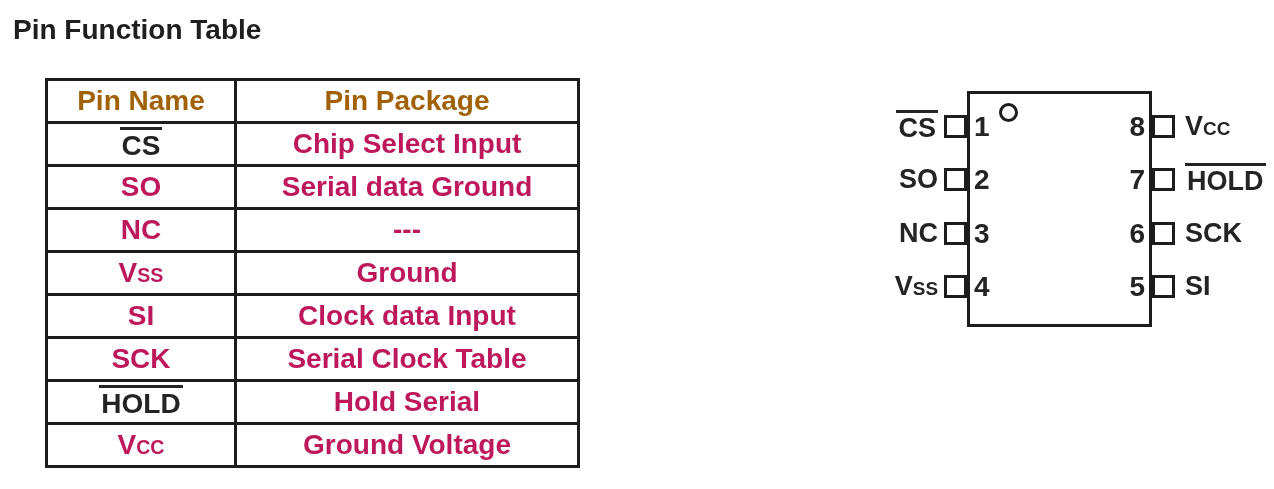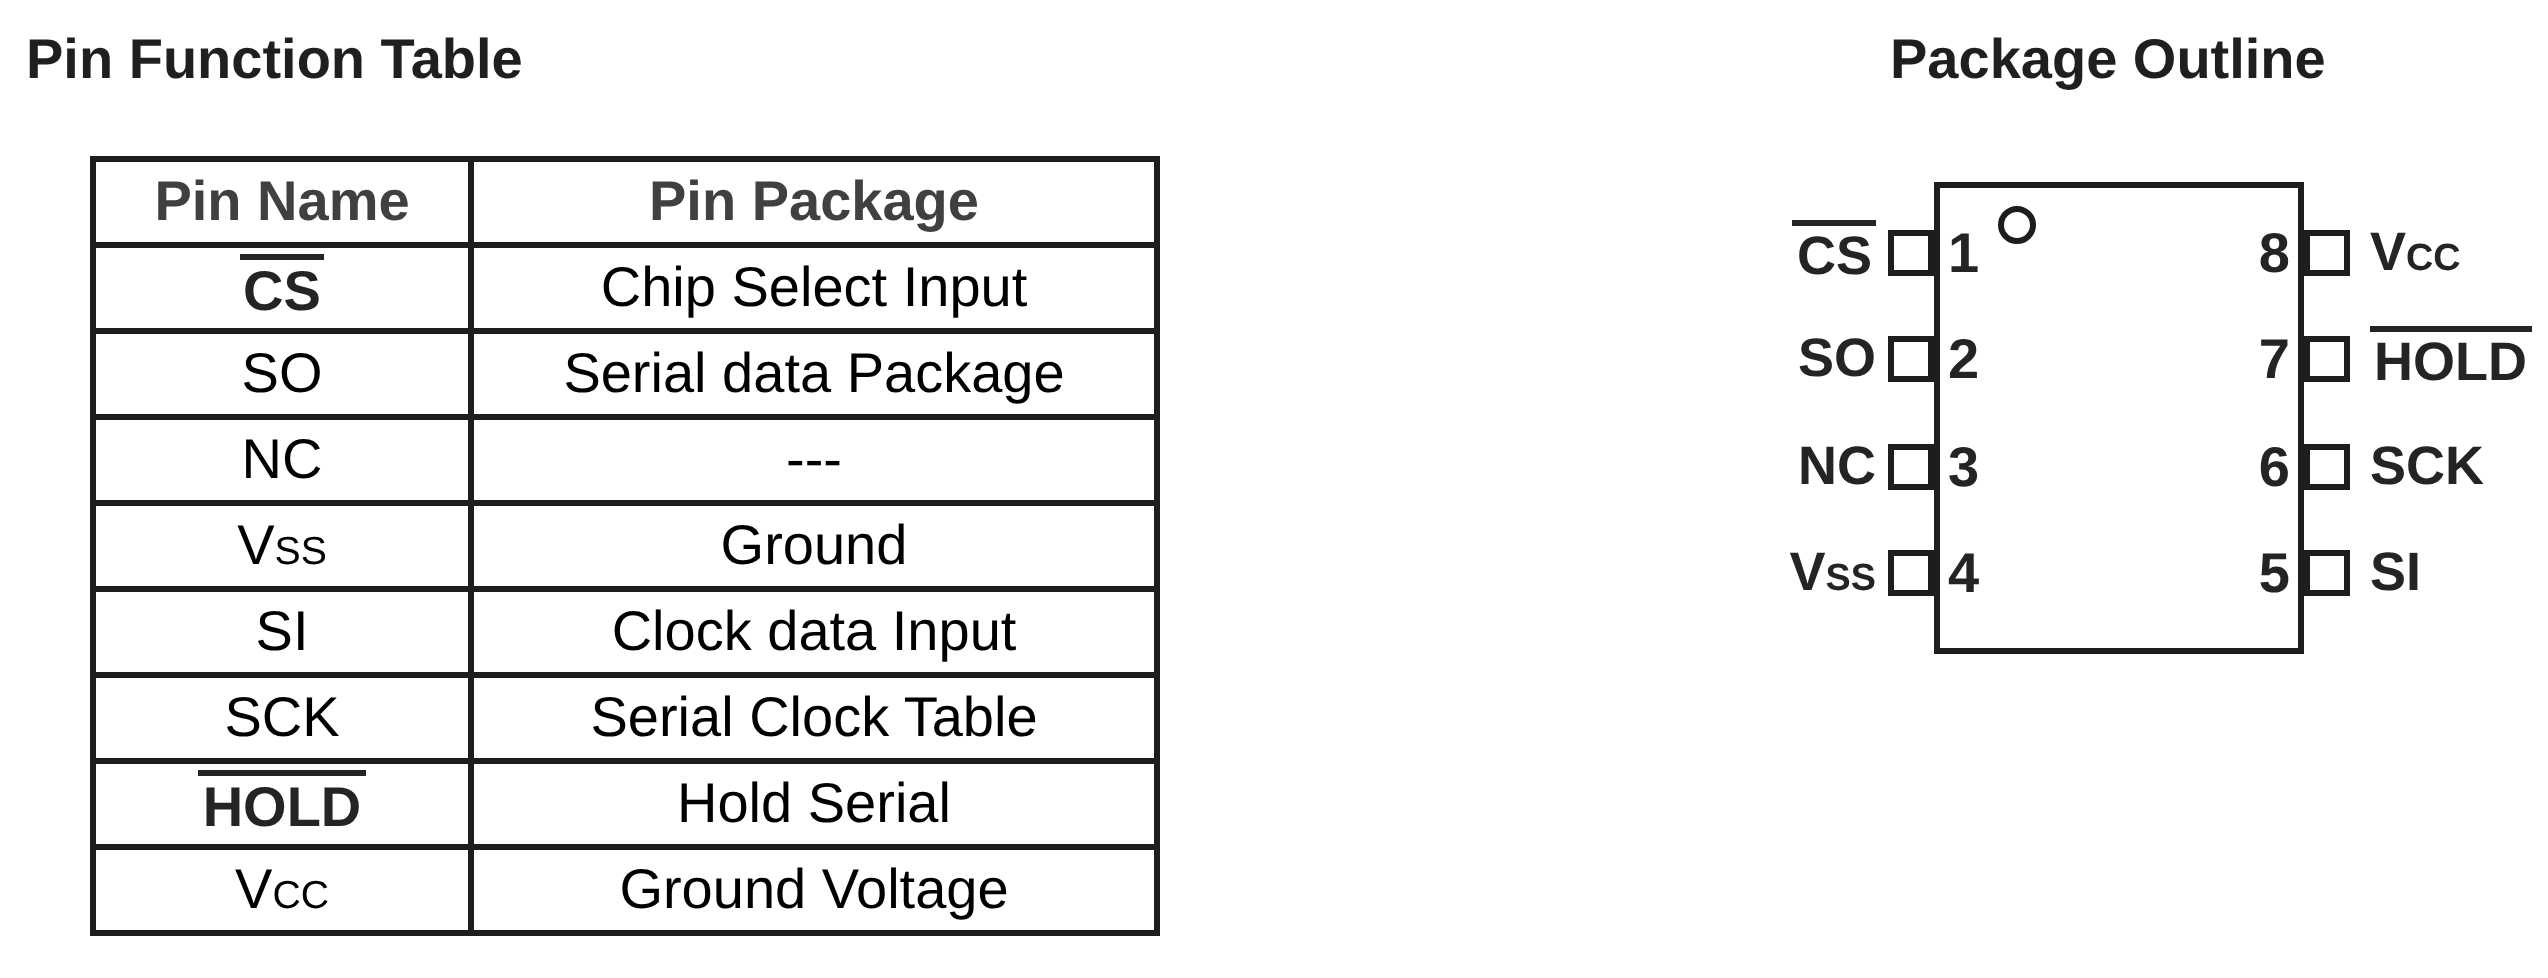--- a/index.html
+++ b/index.html
@@ -35,31 +35,31 @@
     border: 3px solid #1d1d1d;
   }
   .pin-table th {
     width: 186px;
     height: 40px;
     font-size: 28px;
     font-weight: bold;
     text-align: center;
     vertical-align: middle;
     padding: 0;
-    color: #404040;
+    color: #a16207;
   }
   .pin-table th.fn-col { width: 340px; }
   .pin-table td {
     height: 40px;
     font-size: 28px;
-    font-weight: normal;
+    font-weight: bold;
     text-align: center;
     vertical-align: middle;
     padding: 0;
-    color: #000000;
+    color: #be185d;
   }
   .pin-table td.bold { font-weight: bold; color: #242424; }
 
   .ovl {
     display: inline-block;
     border-top: 3px solid currentColor;
     padding: 2px 2px 0 2px;
     line-height: 1.0;
   }
   .sub { font-size: 70%; }
@@ -110,37 +110,36 @@
   .pkg-num.left  { left: 154px; text-align: left; }
   .pkg-num.right { left: 283px; text-align: right; }
 </style>
 </head>
 <body>
 
 <div class="canvas">
 
   <div class="section-title" id="left-title">Pin Function Table</div>
 
-  <div class="section-title" id="right-title">Package Outline</div>
 
   <table class="pin-table">
     <thead>
       <tr>
         <th>Pin Name</th>
         <th class="fn-col">Pin Package</th>
       </tr>
     </thead>
     <tbody>
         <tr>
           <td class="bold"><span class="ovl">CS</span></td>
           <td>Chip Select Input</td>
         </tr>
         <tr>
           <td><span>SO</span></td>
-          <td>Serial data Package</td>
+          <td>Serial data Ground</td>
         </tr>
         <tr>
           <td><span>NC</span></td>
           <td>---</td>
         </tr>
         <tr>
           <td><span>V<span class="sub">SS</span></span></td>
           <td>Ground</td>
         </tr>
         <tr>

